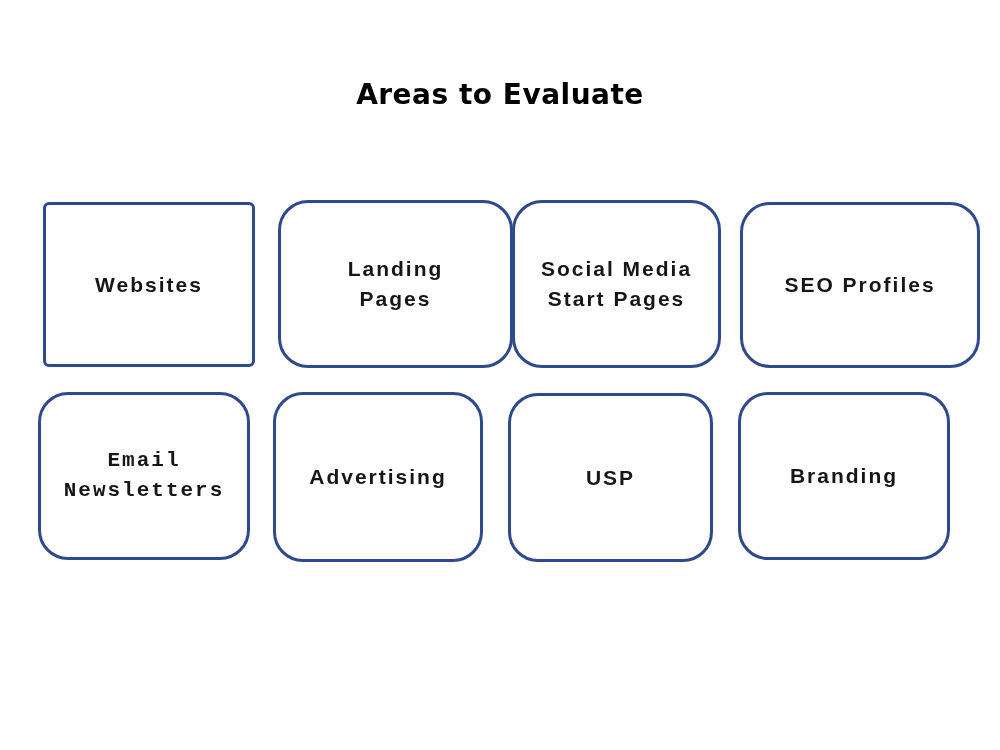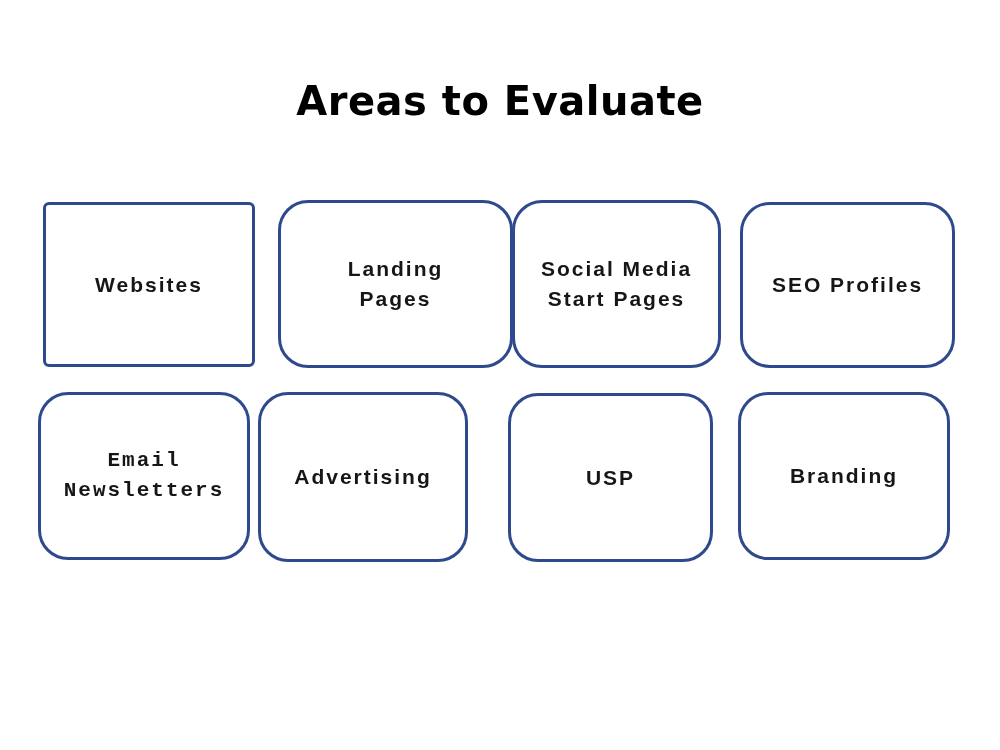--- a/index.html
+++ b/index.html
@@ -15,21 +15,21 @@
     font-family: "Liberation Sans", sans-serif;
     overflow: hidden;
   }
   .title {
     position: absolute;
     left: 0;
     top: 78px;
     width: 100%;
     text-align: center;
     font-family: "DejaVu Sans", "Liberation Sans", sans-serif;
-    font-size: 40px;
+    font-size: 28px;
     font-weight: 800;
     letter-spacing: 0.5px;
     color: var(--title-color, #000000);
   }
   .box {
     position: absolute;
     box-sizing: border-box;
     background: var(--box-fill, #ffffff);
     border: 3px solid var(--box-border, #2f4a8c);
     border-radius: 30px;
@@ -44,23 +44,23 @@
     letter-spacing: 2px;
     line-height: 30px;
     color: var(--label-color, #161616);
     white-space: pre-line;
     padding: 0 8px;
   }
   
   .b0 { left: 43px;  top: 202px; width: 212px; height: 165px; border-radius: 6px; }
   .b1 { left: 278px; top: 200px; width: 235px; height: 168px; }
   .b2 { left: 512px; top: 200px; width: 209px; height: 168px; text-align: center; }
-  .b3 { left: 740px; top: 202px; width: 215px; height: 166px; }
+  .b3 { left: 740px; top: 202px; width: 240px; height: 166px; }
   .b4 { left: 38px;  top: 392px; width: 212px; height: 168px; font-family: Liberation Mono, monospace; }
-  .b5 { left: 258px; top: 392px; width: 210px; height: 170px; }
+  .b5 { left: 273px; top: 392px; width: 210px; height: 170px; }
   .b6 { left: 508px; top: 393px; width: 205px; height: 169px; text-align: right; }
   .b7 { left: 738px; top: 392px; width: 212px; height: 168px; border-radius: 30px; }
 </style>
 </head>
 <body>
 
 <div class="canvas" style="--bg: #ffffff; --box-border: #2f4a8c; --box-fill: #ffffff; --label-color: #161616; --title-color: #000000;">
 
   <div class="title">Areas to Evaluate</div>
 

